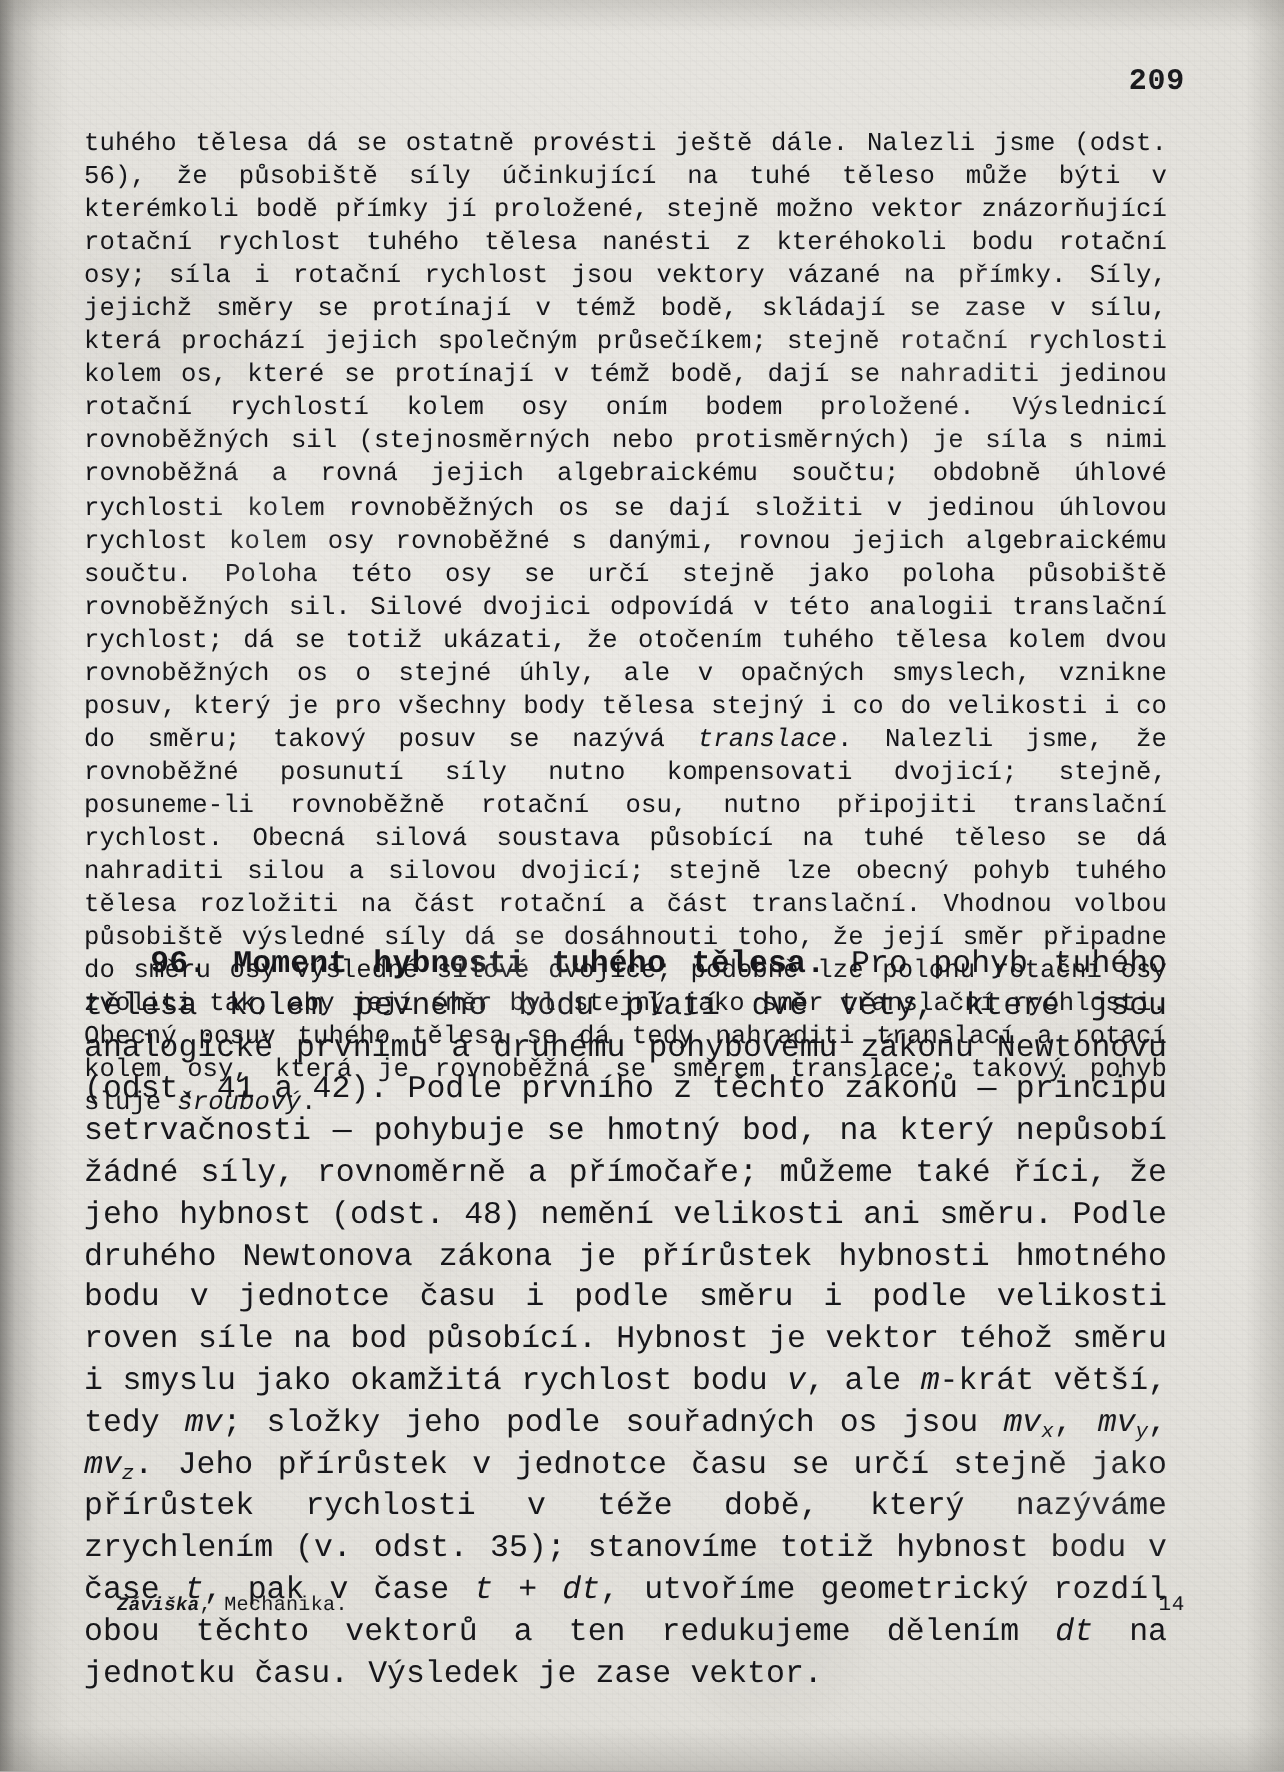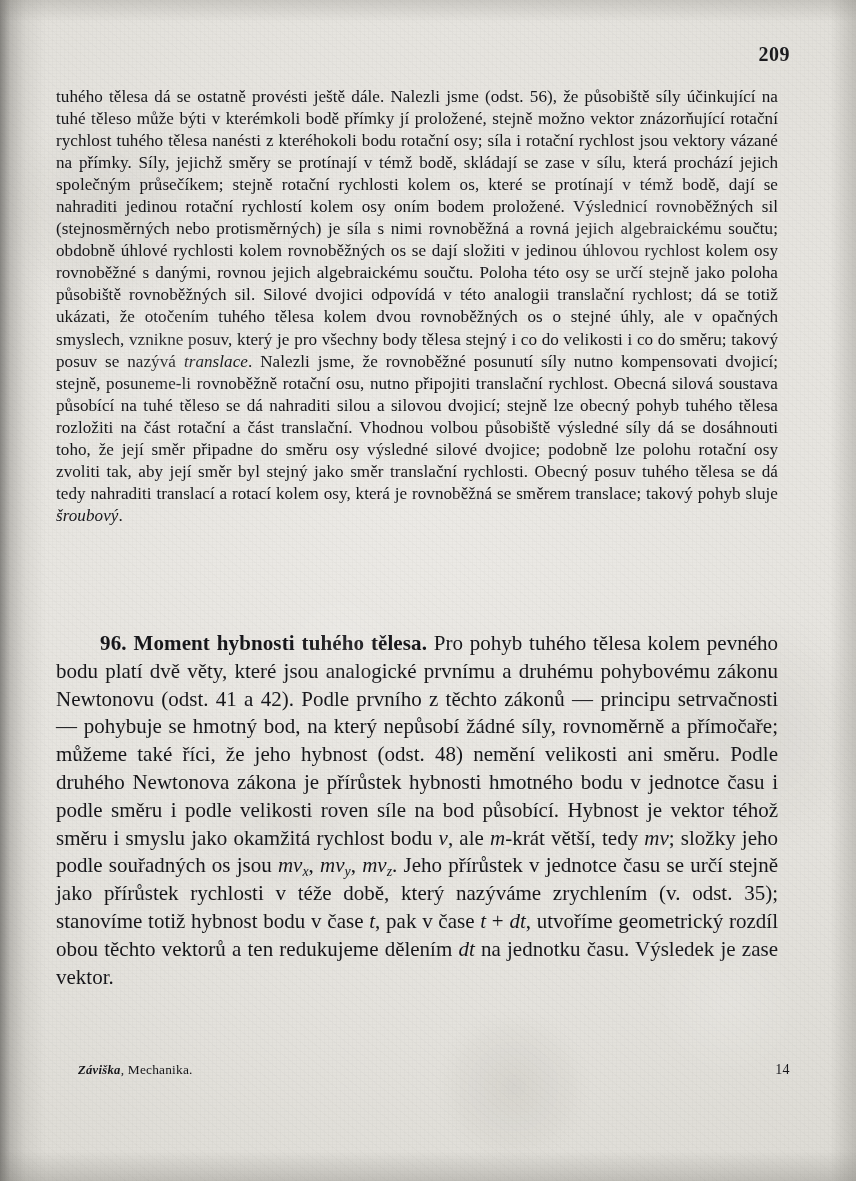--- a/index.html
+++ b/index.html
@@ -8,21 +8,21 @@
     background: #8a8a8a;
   }
 
   #page {
     position: relative;
     width: 856px;
     height: 1181px;
     margin: 0 auto;
     overflow: hidden;
     background: #d9d8d4;
-    font-family: Liberation Serif, serif;
+    font-family: Liberation Mono, monospace;
     color: #16161a;
   }
 
   
   .paper-base {
     position: absolute;
     inset: 0;
     background:
       radial-gradient(ellipse 120% 85% at 48% 42%, #eceae6 0%, #e6e4df 45%, #dedcd6 75%, #d2d0c9 100%);
   }

